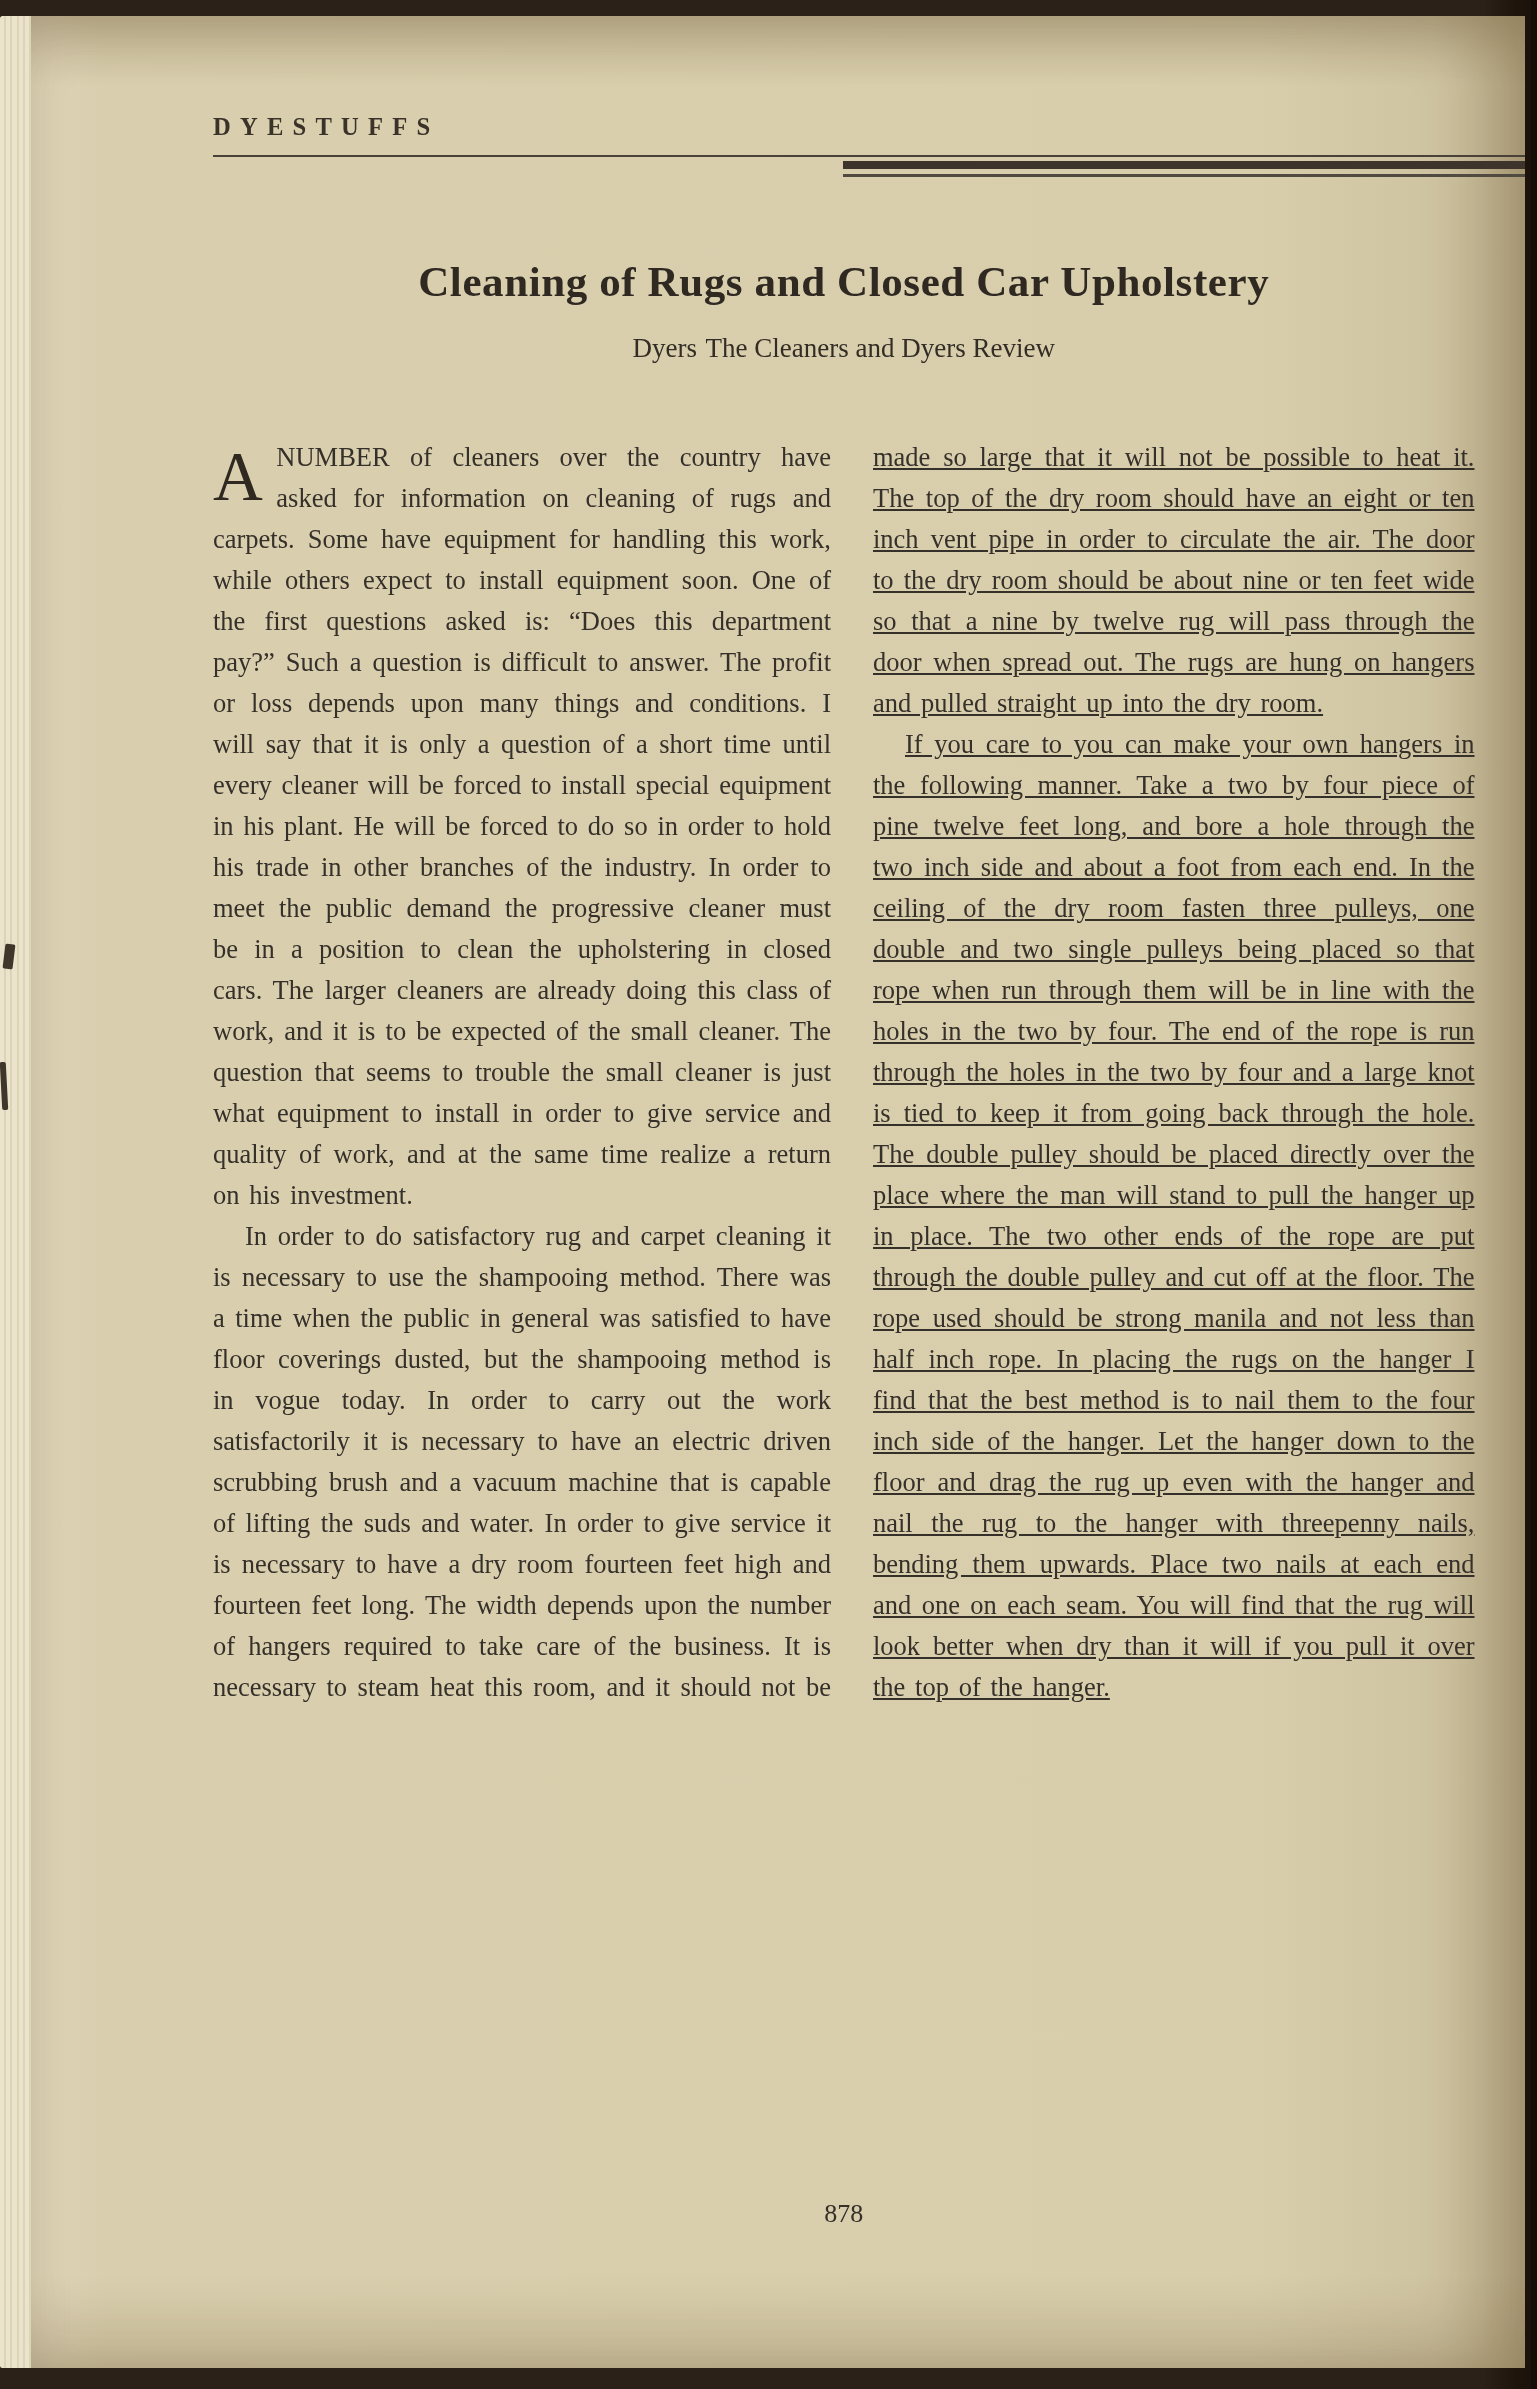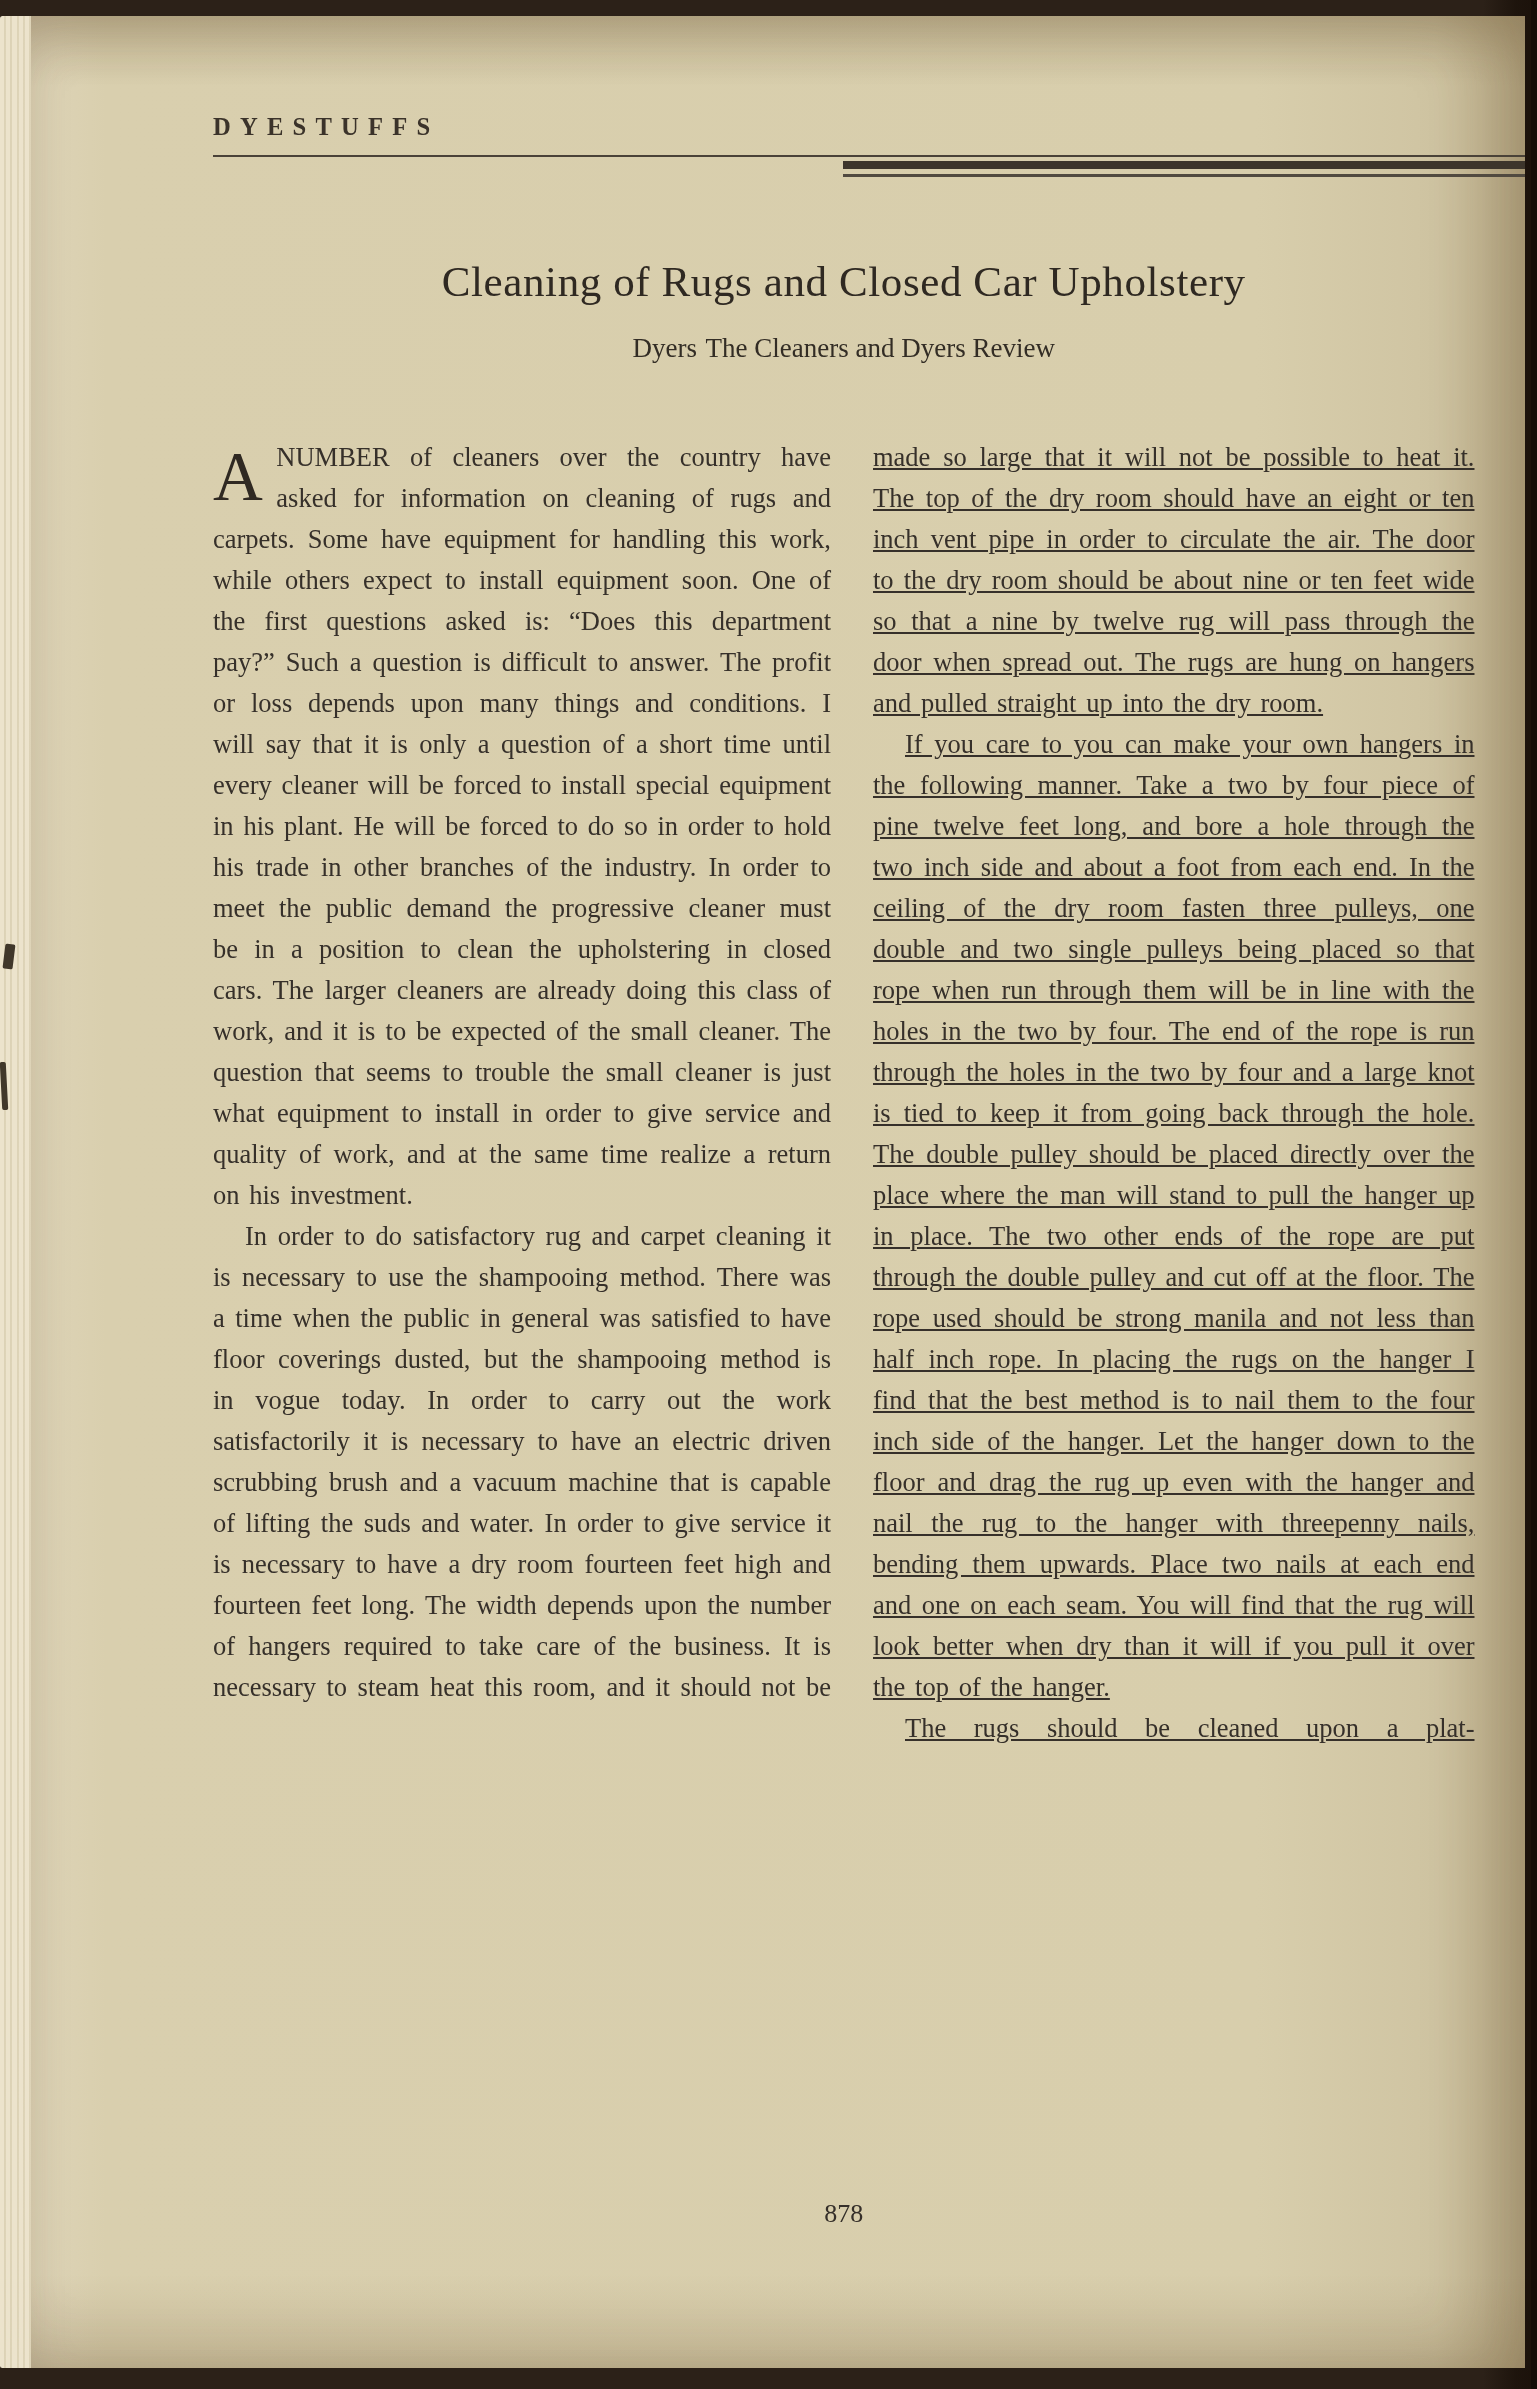--- a/index.html
+++ b/index.html
@@ -121,40 +121,39 @@
       <div class="masthead">DYESTUFFS</div>
       <div class="head-rule">
         <div class="rule-full"></div>
         <div class="rule-thick"></div>
         <div class="rule-thin2"></div>
       </div>
     </div>
 
     <div class="content">
 
-      <h1 class="title" style="font-weight:normal; margin-bottom:0;">Cleaning of Rugs and Closed Car Upholstery</h1>
+      <h1 class="title" style="font-weight:bold; margin-bottom:0;">Cleaning of Rugs and Closed Car Upholstery</h1>
 
 
       <div class="source">
         <span class="src-prefix">Dyers</span><span class="pub">The Cleaners and Dyers Review</span>
       </div>
 
       <div class="columns">
 
         <div class="col col-left">
           <p>
             <span class="dropcap">A</span><span class="lead-caps">NUMBER</span><span> of cleaners over the country have asked for information on cleaning of rugs and carpets. Some have equipment for handling this work, while others expect to install equipment soon. One of the first questions asked is: “Does this department pay?” Such a question is difficult to answer. The profit or loss depends upon many things and conditions. I will say that it is only a question of a short time until every cleaner will be forced to install special equipment in his plant. He will be forced to do so in order to hold his trade in other branches of the industry. In order to meet the public demand the progressive cleaner must be in a position to clean the upholstering in closed cars. The larger cleaners are already doing this class of work, and it is to be expected of the small cleaner. The question that seems to trouble the small cleaner is just what equipment to install in order to give service and quality of work, and at the same time realize a return on his investment.</span>
           </p>
           <p class="indent continues">In order to do satisfactory rug and carpet cleaning it is necessary to use the shampooing method. There was a time when the public in general was satisfied to have floor coverings dusted, but the shampooing method is in vogue today. In order to carry out the work satisfactorily it is necessary to have an electric driven scrubbing brush and a vacuum machine that is capable of lifting the suds and water. In order to give service it is necessary to have a dry room fourteen feet high and fourteen feet long. The width depends upon the number of hangers required to take care of the business. It is necessary to steam heat this room, and it should not be</p>
         </div>
 
         <div class="col col-right">
           <p>made so large that it will not be possible to heat it. The top of the dry room should have an eight or ten inch vent pipe in order to circulate the air. The door to the dry room should be about nine or ten feet wide so that a nine by twelve rug will pass through the door when spread out. The rugs are hung on hangers and pulled straight up into the dry room.</p>
           <p class="indent">If you care to you can make your own hangers in the following manner. Take a two by four piece of pine twelve feet long, and bore a hole through the two inch side and about a foot from each end. In the ceiling of the dry room fasten three pulleys, one double and two single pulleys being placed so that rope when run through them will be in line with the holes in the two by four. The end of the rope is run through the holes in the two by four and a large knot is tied to keep it from going back through the hole. The double pulley should be placed directly over the place where the man will stand to pull the hanger up in place. The two other ends of the rope are put through the double pulley and cut off at the floor. The rope used should be strong manila and not less than half inch rope. In placing the rugs on the hanger I find that the best method is to nail them to the four inch side of the hanger. Let the hanger down to the floor and drag the rug up even with the hanger and nail the rug to the hanger with threepenny nails, bending them upwards. Place two nails at each end and one on each seam. You will find that the rug will look better when dry than it will if you pull it over the top of the hanger.</p>
-          <p class="indent continues">The rugs should be cleaned upon a plat-</p>
         </div>
 
       </div>
 
     </div>
 
     <div class="page-number">878</div>
 
   </div>
 

